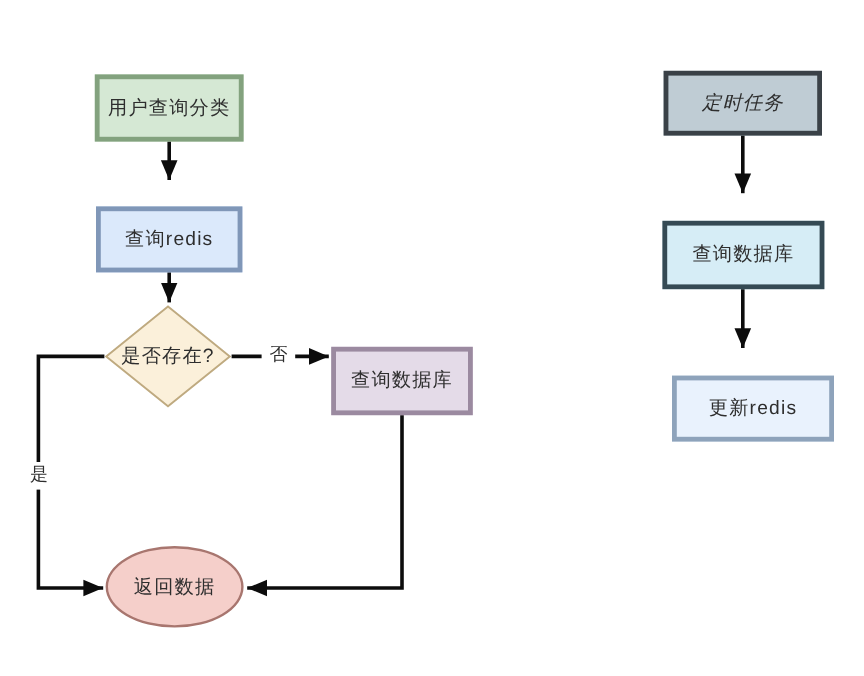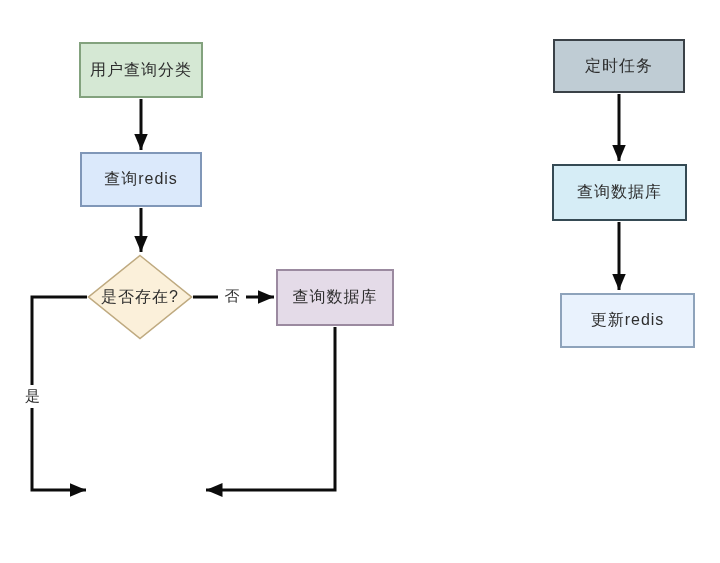--- a/index.html
+++ b/index.html
@@ -21,25 +21,25 @@
     position: absolute;
     z-index: 2;
     display: flex;
     align-items: center;
     justify-content: center;
     box-sizing: border-box;
     color: #2e2e2e;
     font-size: 16px;
     letter-spacing: 1px;
   }
-  .rect { border: 2px solid #1d4ed8; }
+  .rect { border: 4px solid #1d4ed8; margin-top: 20px; }
   .n-user-query   { left: 79px;  top: 42px;  width: 124px; height: 56px; background: #d5e8d4; border-color: #83a27e; }
   .n-query-redis  { left: 80px;  top: 152px; width: 122px; height: 55px; background: #dbe9fb; border-color: #8097b8; }
   .n-query-db-l   { left: 276px; top: 269px; width: 118px; height: 57px; background: #e4dbe8; border-color: #9b8aa0; }
-  .n-sched-task   { left: 553px; top: 39px;  width: 132px; height: 54px; background: #bfccd4; border-color: #3a4147; }
+  .n-sched-task   { left: 553px; top: 39px;  width: 132px; height: 54px; background: #bfccd4; border-color: #3a4147; font-style: italic; }
   .n-query-db-r   { left: 552px; top: 164px; width: 135px; height: 57px; background: #d6edf6; border-color: #354a54; }
   .n-update-redis { left: 560px; top: 293px; width: 135px; height: 55px; background: #e9f2fd; border-color: #8ea3bb; }
   .n-return-data  {
     left: 88px; top: 455px; width: 115px; height: 68px;
     background: #f5cfca; border: 2px solid #a8766f; border-radius: 50%;
   }
   .n-exists { left: 87px; top: 254px; width: 106px; height: 86px; background: transparent; }
   .n-exists svg { position: absolute; left: 0; top: 0; width: 100%; height: 100%; }
   .n-exists .label { position: relative; z-index: 1; }
   .edge-label {
@@ -95,20 +95,23 @@
     <svg viewBox="0 0 106 86" preserveAspectRatio="none">
       <polygon points="53,1.5 104.5,43 53,84.5 1.5,43" fill="#fbf0da" stroke="#bfaa80" stroke-width="1.6"></polygon>
     </svg>
     <span class="label">是否存在?</span>
   </div>
 
   <div class="node rect n-query-db-l">
     <span>查询数据库</span>
   </div>
 
+  <div class="node n-return-data">
+    <span>返回数据</span>
+  </div>
 
   <div class="node rect n-sched-task">
     <span>定时任务</span>
   </div>
 
   <div class="node rect n-query-db-r">
     <span>查询数据库</span>
   </div>
 
   <div class="node rect n-update-redis">

